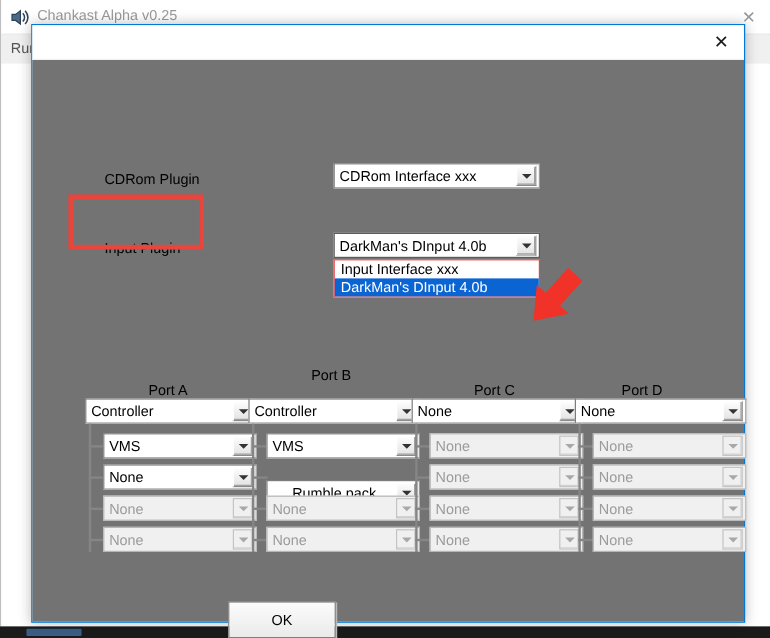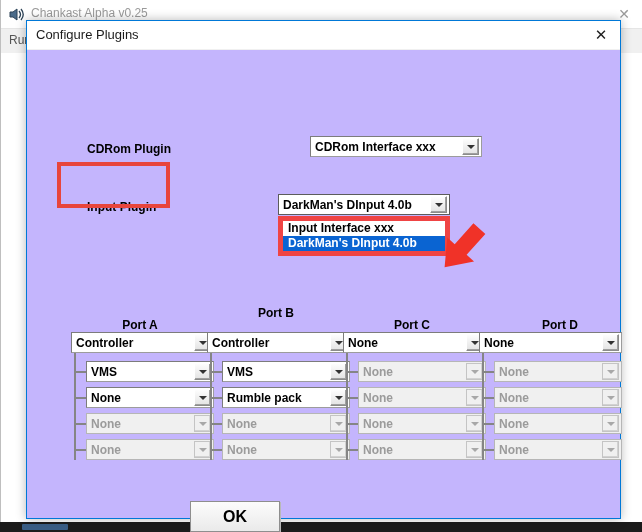--- a/index.html
+++ b/index.html
@@ -76,22 +76,21 @@
     font-size: 13px; color: #1b1b1b; white-space: nowrap;
   }
   .dlg-close {
     position: absolute; right: 0px; top: 0px;
     width: 38px; height: 28px;
     display: flex; align-items: center; justify-content: center;
     font-size: 15px; color: #1b1b1b;
   }
   .dlg-body {
     position: absolute; left: 0; top: 29px; right: 0; bottom: 0;
-    background: #c4b5fd;
-    font-weight: bold;
+    background: #737373;
   }
 
   
   .lbl { position: absolute; font-size: 12px; color: #000000; white-space: nowrap; }
 
   
   .combo {
     position: absolute;
     height: 21px;
     background: #ffffff;
@@ -126,21 +125,21 @@
   .combo.disabled { background: #f0f0f0; border-color: #b6b6b6; }
   .combo.disabled .ctext { color: #9b9b9b; }
   .combo.disabled .cbtn { background: #f0f0f0; border-color: #c4c4c4; box-shadow: inset -1px -1px 0 #d2d2d2; }
   .combo.disabled .arrow { border-top-color: #a8a8a8; }
   .combo.open-head { border-color: #5c5c5c; }
 
   
   .dropdown-list {
     position: absolute;
     background: #ffffff;
-    border: 5px solid #ef4444;
+    border: 1px solid #ef4444;
     z-index: 40;
   }
   .dd-item {
     height: 15px; line-height: 15px;
     padding-left: 5px;
     font-size: 12px; color: #000000;
     white-space: nowrap;
   }
   .dd-item.selected { background: #0a64d2; color: #ffffff; }
 
@@ -163,21 +162,21 @@
   .tree-v { position: absolute; width: 2px; background: #858585; }
   .tree-h { position: absolute; height: 2px; background: #858585; }
 
   
   .pushbtn {
     position: absolute;
     background: linear-gradient(#fcfcfc, #eaeaea);
     border: 1px solid #8e8e8e;
     box-shadow: 1px 1px 0 #b9b9b9;
     display: flex; align-items: center; justify-content: center;
-    font-size: 16px; color: #000000;
+    font-size: 12px; color: #000000;
   }
 
   
   .anno-rect {
     position: absolute;
     border: 4px solid #e8453c;
     background: transparent;
     z-index: 60;
   }
   .anno-arrow { position: absolute; z-index: 60; }
@@ -207,29 +206,28 @@
 
     <div class="bg-client"></div>
   </div>
 
   <div class="taskbar-strip"></div>
   <div class="taskbar-nub"></div>
 
   <div class="dialog">
 
     <div class="dlg-titlebar">
-      <span class="dlg-title">Configure Plugins</span>
       <span class="dlg-close">✕</span>
     </div>
 
     <div class="dlg-body">
 
       <span class="lbl" style="left:60px; top:92px;">CDRom Plugin</span>
 
-      <div class="combo" style="left:251px; top:86px; width:172px;margin-left:32px;">
+      <div class="combo" style="left:251px; top:86px; width:172px;">
         <span class="ctext">CDRom Interface xxx</span>
         <span class="cbtn">
             <i class="arrow"></i>
           </span>
       </div>
 
       <span class="lbl" style="left:60px; top:150px;">Input Plugin</span>
 
       <div class="combo open-head" style="left:251px; top:144px; width:172px;">
         <span class="ctext">DarkMan's DInput 4.0b</span>
@@ -292,21 +290,21 @@
       <div class="tree-h" style="left:183px; top:321px; width:13px;"></div>
       <div class="tree-h" style="left:183px; top:347px; width:13px;"></div>
       <div class="tree-h" style="left:183px; top:373px; width:13px;"></div>
       <div class="tree-h" style="left:183px; top:399px; width:13px;"></div>
       <div class="combo" style="left:195px; top:311px; width:128px;">
         <span class="ctext">VMS</span>
         <span class="cbtn">
             <i class="arrow"></i>
           </span>
       </div>
-      <div class="combo" style="left:195px; top:337px; width:128px;">
+      <div class="combo" style="left:195px; top:350px; width:128px;text-align:center;">
         <span class="ctext">Rumble pack</span>
         <span class="cbtn">
             <i class="arrow"></i>
           </span>
       </div>
       <div class="combo disabled" style="left:195px; top:363px; width:128px;">
         <span class="ctext">None</span>
         <span class="cbtn">
             <i class="arrow"></i>
           </span>
@@ -348,21 +346,21 @@
             <i class="arrow"></i>
           </span>
       </div>
       <div class="combo disabled" style="left:331px; top:389px; width:128px;">
         <span class="ctext">None</span>
         <span class="cbtn">
             <i class="arrow"></i>
           </span>
       </div>
 
-      <span class="lbl" style="left:491px; top:268px; width:60px; text-align:right;">Port D</span>
+      <span class="lbl" style="left:491px; top:268px; width:60px; text-align:left;">Port D</span>
       <div class="combo" style="left:452px; top:282px; width:143px;">
         <span class="ctext">None</span>
         <span class="cbtn">
             <i class="arrow"></i>
           </span>
       </div>
       <div class="tree-v" style="left:455px; top:303px; height:107px;"></div>
       <div class="tree-h" style="left:455px; top:321px; width:13px;"></div>
       <div class="tree-h" style="left:455px; top:347px; width:13px;"></div>
       <div class="tree-h" style="left:455px; top:373px; width:13px;"></div>

